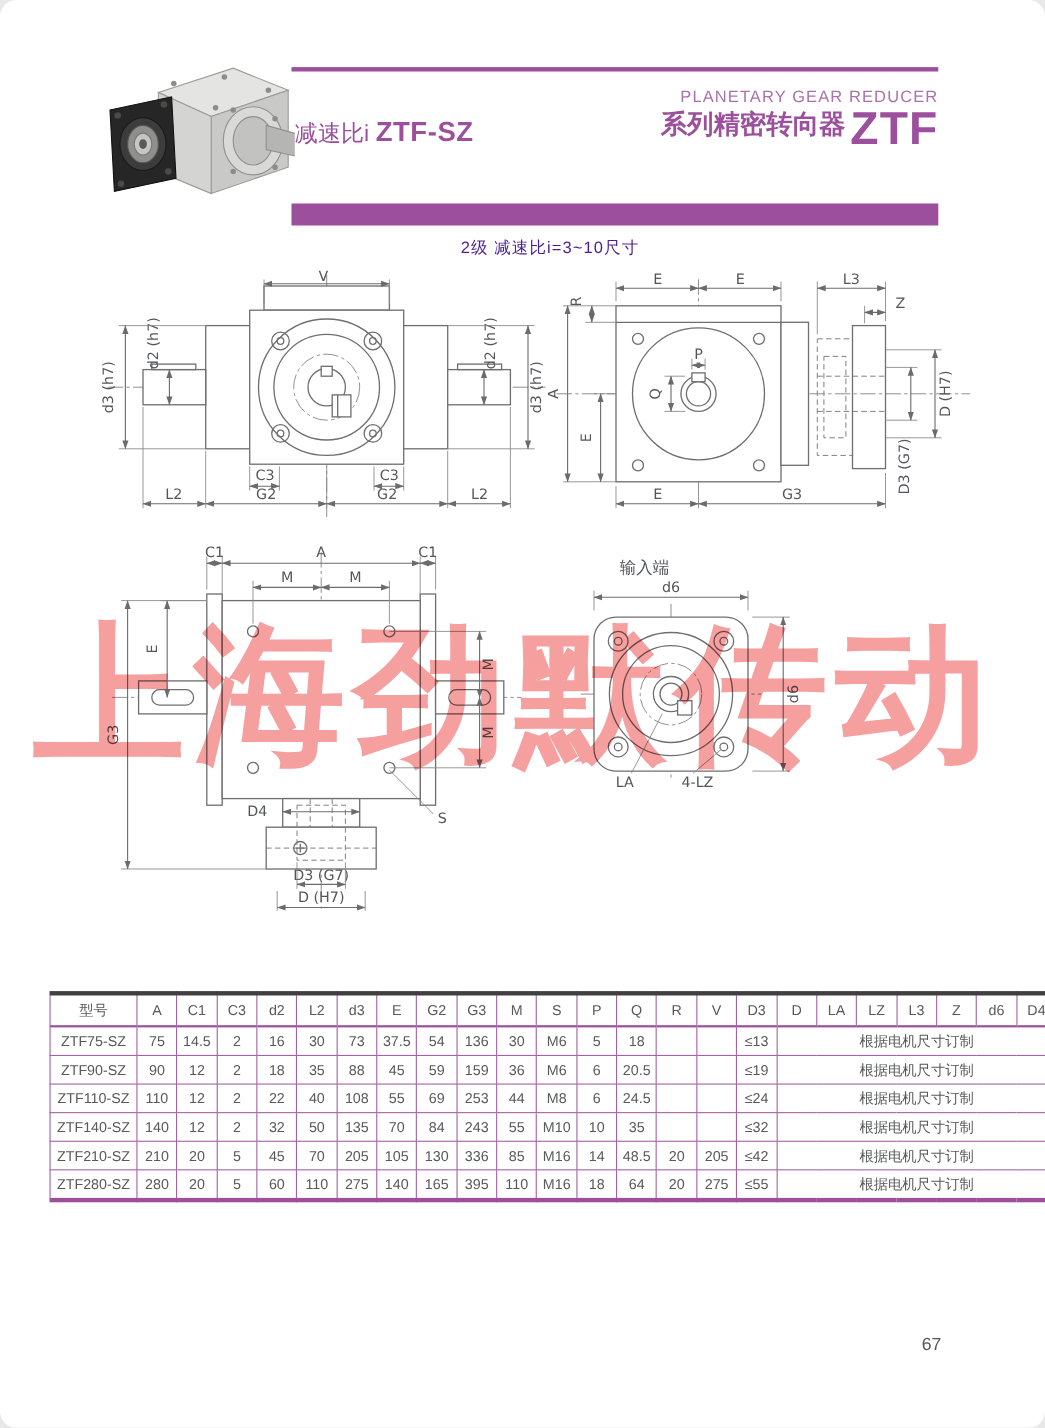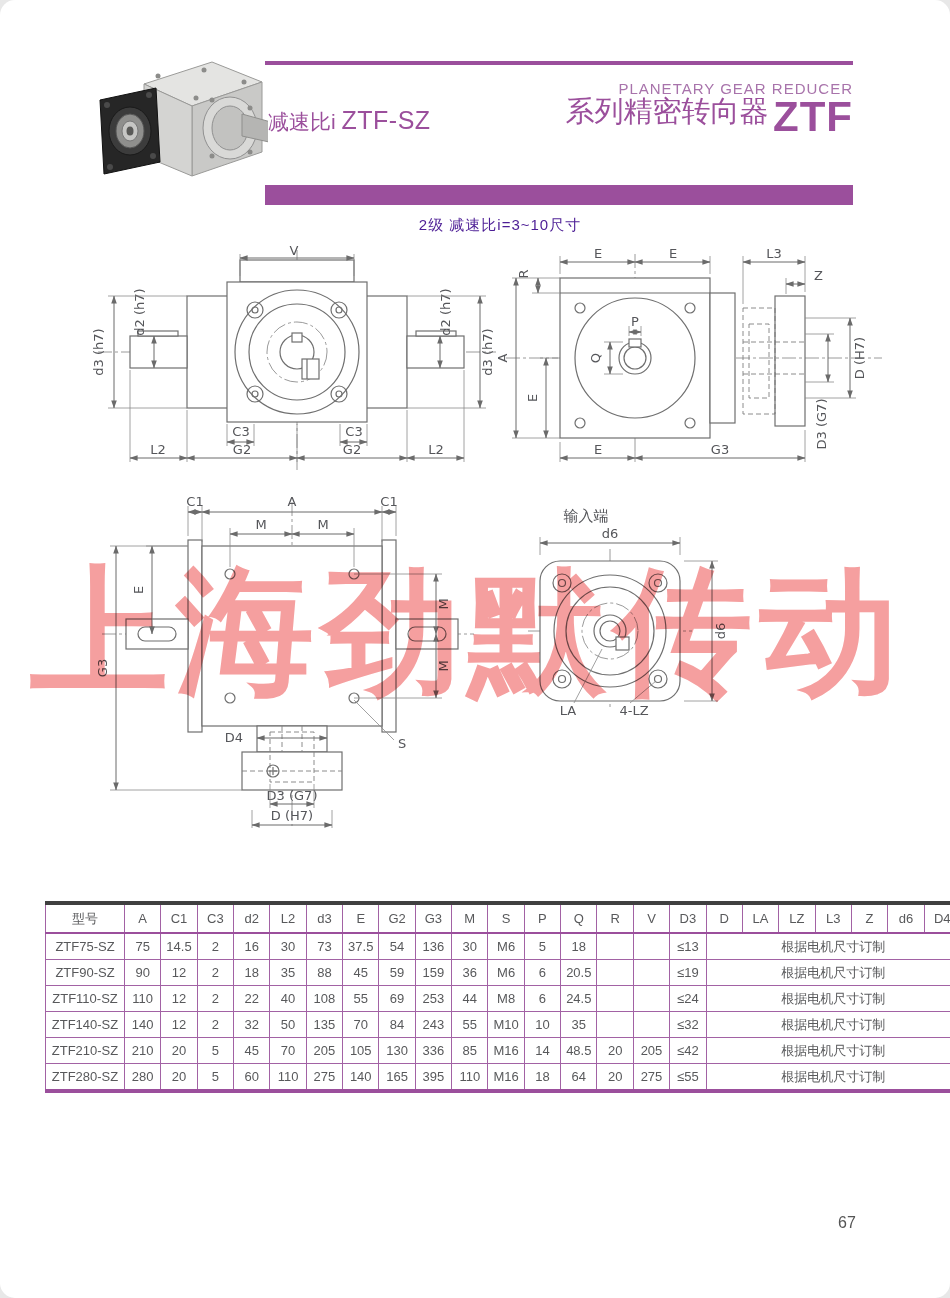--- a/index.html
+++ b/index.html
@@ -4,23 +4,23 @@
 <style>
   html,body{margin:0;padding:0;background:#e8e8e8;}
   .page{position:relative;width:950px;height:1298px;background:#ffffff;margin:0 auto;
         font-family:"Liberation Sans",sans-serif;color:#58595b;overflow:hidden;border-radius:15px;}
 
   
   .rule-thin{position:absolute;left:265px;top:61px;width:588px;height:4px;background:#9b4f9c;}
   .eyebrow{position:absolute;left:265px;top:80px;width:588px;text-align:right;
            font-size:15px;letter-spacing:1px;color:#a873ab;}
   .title-left{position:absolute;left:268px;top:106px;color:#9b4f9c;font-size:21px;}
-  .title-left .model{font-size:25px;font-weight:normal;letter-spacing:.5px;}
+  .title-left .model{font-size:25px;font-weight:bold;letter-spacing:.5px;}
   .series{position:absolute;left:265px;top:96px;width:588px;text-align:right;color:#9b4f9c;line-height:1;}
-  .series .lbl{font-size:29px;font-weight:normal;vertical-align:10px;}
+  .series .lbl{font-size:24px;font-weight:bold;vertical-align:10px;}
   .series .mdl{font-size:42px;font-weight:bold;letter-spacing:1px;}
   .rule-thick{position:absolute;left:265px;top:185px;width:588px;height:20px;background:#9b4f9c;}
 
   
   .photo{position:absolute;left:92px;top:48px;width:176px;height:156px;}
 
   
   .subtitle{position:absolute;left:290px;top:216px;width:420px;text-align:center;
             font-size:15px;color:#4c1d95;letter-spacing:1px;}
 

